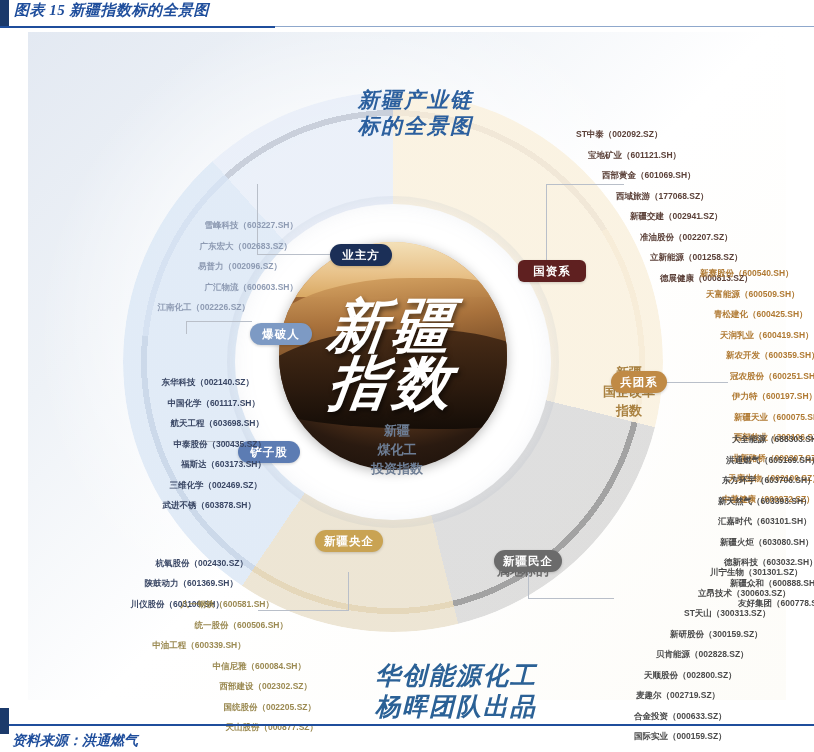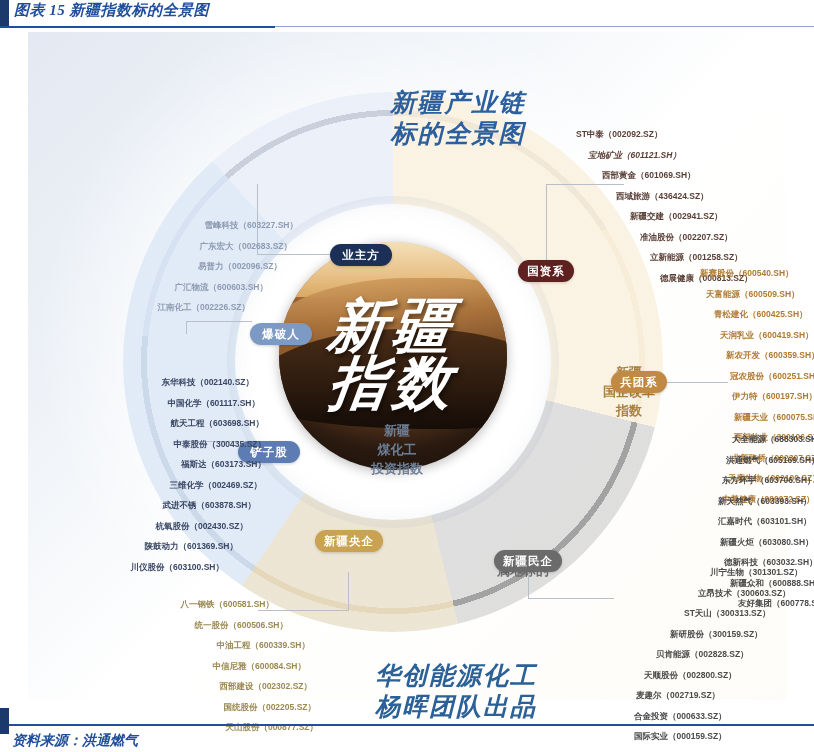--- a/index.html
+++ b/index.html
@@ -77,31 +77,31 @@
   #caption-soe{left:460px;top:272px;width:92px;color:#a98140;}
   #caption-local{left:330px;top:470px;width:140px;color:#6f6f6f;font-size:13px;}
 
   
   .pill{position:absolute;height:22px;border-radius:11px;color:#fff;font-size:11.5px;font-weight:bold;
     display:flex;align-items:center;justify-content:center;letter-spacing:1px;white-space:nowrap;
     box-shadow:0 1px 3px rgba(0,0,0,.18);}
   #pill-owner{left:302px;top:212px;width:62px;background:#1b2f57;}
   #pill-contractor{left:222px;top:291px;width:62px;background:#7d9ac4;}
   #pill-shovel{left:210px;top:409px;width:62px;background:#5c7cb3;}
-  #pill-soe{left:490px;top:228px;width:56px;background:#5f2020;}
+  #pill-soe{left:490px;top:228px;width:68px;background:#5f2020;border-radius:6px;}
   #pill-corps{left:583px;top:339px;width:56px;background:#c08a45;}
   #pill-central{left:287px;top:498px;width:68px;background:#c9a353;}
   #pill-private{left:466px;top:518px;width:68px;background:#6b6b6b;}
 
   
   .conn{position:absolute;background:#b9bfc9;}
 
   
-  #headline-top{position:absolute;left:330px;top:55px;width:200px;text-align:center;
-    font-size:25px;font-weight:bold;line-height:1.22;color:#2b5f9e;letter-spacing:2px;
+  #headline-top{position:absolute;left:330px;top:55px;width:200px;text-align:left;
+    font-size:21px;font-weight:bold;line-height:1.22;color:#2b5f9e;letter-spacing:2px;
     font-family:"Liberation Sans","DejaVu Sans",sans-serif;font-style:italic;}
   #headline-bottom{position:absolute;left:318px;top:628px;width:220px;text-align:center;
     font-size:25px;font-weight:bold;line-height:1.22;color:#2b6196;letter-spacing:2px;font-style:italic;}
 
   
   .stock-list{position:absolute;font-size:8.5px;line-height:20.5px;white-space:nowrap;}
   .stock-list .row{display:block;}
   #list-owner{left:140px;top:92px;text-align:right;width:230px;color:#32384a;font-weight:bold;}
   #list-contractor{left:40px;top:183px;text-align:right;width:230px;color:#8e9bb3;font-weight:bold;}
   #list-shovel{left:10px;top:340px;text-align:right;width:230px;color:#3a4765;font-weight:bold;}
@@ -208,49 +208,49 @@
     </div>
   <div id="headline-bottom">
       <div>华创能源化工</div>
       <div>杨晖团队出品</div>
     </div>
 
   <div class="stock-list" id="list-contractor">
       <div class="row" style="margin-right: 0px;">雪峰科技（603227.SH）</div>
       <div class="row" style="margin-right: 6px;">广东宏大（002683.SZ）</div>
       <div class="row" style="margin-right: 16px;">易普力（002096.SZ）</div>
-      <div class="row" style="margin-right: 30px; text-align: right;">广汇物流（600603.SH）</div>
+      <div class="row" style=" text-align: right;">广汇物流（600603.SH）</div>
       <div class="row" style="margin-right: 48px;">江南化工（002226.SZ）</div>
     </div>
   <div class="stock-list" id="list-shovel">
       <div class="row" style="margin-right: 14px;">东华科技（002140.SZ）</div>
       <div class="row" style="margin-right: 8px;">中国化学（601117.SH）</div>
       <div class="row" style="margin-right: 4px;">航天工程（603698.SH）</div>
       <div class="row" style="margin-right: 2px;">中泰股份（300435.SZ）</div>
       <div class="row" style="margin-right: 2px;">福斯达（603173.SH）</div>
       <div class="row" style="margin-right: 6px;">三维化学（002469.SZ）</div>
       <div class="row" style="margin-right: 12px;">武进不锈（603878.SH）</div>
-      <div class="row" style="margin-right: 20px;">杭氧股份（002430.SZ）</div>
+      <div class="row" style="margin-right: 20px; margin-top: 37px;">杭氧股份（002430.SZ）</div>
       <div class="row" style="margin-right: 30px;">陕鼓动力（601369.SH）</div>
       <div class="row" style="margin-right: 44px;">川仪股份（603100.SH）</div>
     </div>
   <div class="stock-list" id="list-central">
       <div class="row" style="margin-right: 44px;">八一钢铁（600581.SH）</div>
       <div class="row" style="margin-right: 30px; text-align: right;">统一股份（600506.SH）</div>
-      <div class="row" style="margin-right: 8px;">中油工程（600339.SH）</div>
+      <div class="row" style="margin-right: 8px; text-align: center;">中油工程（600339.SH）</div>
       <div class="row" style="margin-right: 12px;">中信尼雅（600084.SH）</div>
       <div class="row" style="margin-right: 6px;">西部建设（002302.SZ）</div>
       <div class="row" style="margin-right: 2px;">国统股份（002205.SZ）</div>
       <div class="row" style="margin-right: 0px;">天山股份（000877.SZ）</div>
     </div>
   <div class="stock-list" id="list-soe">
       <div class="row" style="margin-left: 0px;">ST中泰（002092.SZ）</div>
-      <div class="row" style="margin-left: 12px; font-style: italic;">宝地矿业（601121.SH）</div>
+      <div class="row" style="margin-left: 12px;">宝地矿业（601121.SH）</div>
       <div class="row" style="margin-left: 26px;">西部黄金（601069.SH）</div>
-      <div class="row" style="margin-left: 40px;">西域旅游（436424.SZ）</div>
+      <div class="row" style="margin-left: 40px;">西域旅游（177068.SZ）</div>
       <div class="row" style="margin-left: 54px;">新疆交建（002941.SZ）</div>
       <div class="row" style="margin-left: 64px;">准油股份（002207.SZ）</div>
       <div class="row" style="margin-left: 74px;">立新能源（001258.SZ）</div>
       <div class="row" style="margin-left: 84px;">德展健康（000813.SZ）</div>
     </div>
   <div class="stock-list" id="list-corps">
       <div class="row" style="margin-left: 0px;">新赛股份（600540.SH）</div>
       <div class="row" style="margin-left: 6px;">天富能源（600509.SH）</div>
       <div class="row" style="margin-left: 14px;">青松建化（600425.SH）</div>
       <div class="row" style="margin-left: 20px;">天润乳业（600419.SH）</div>

